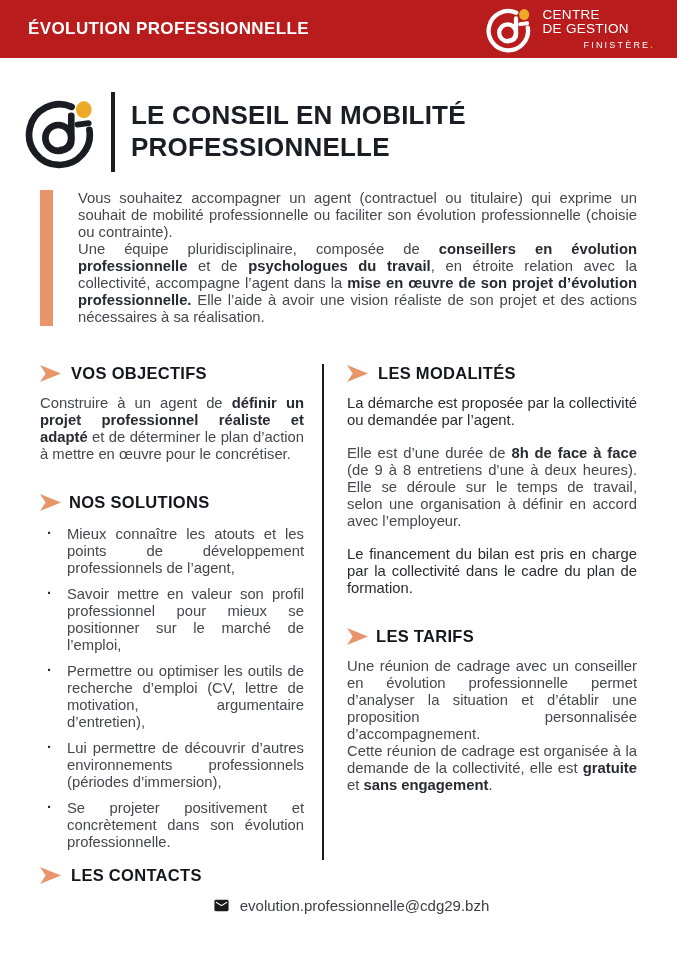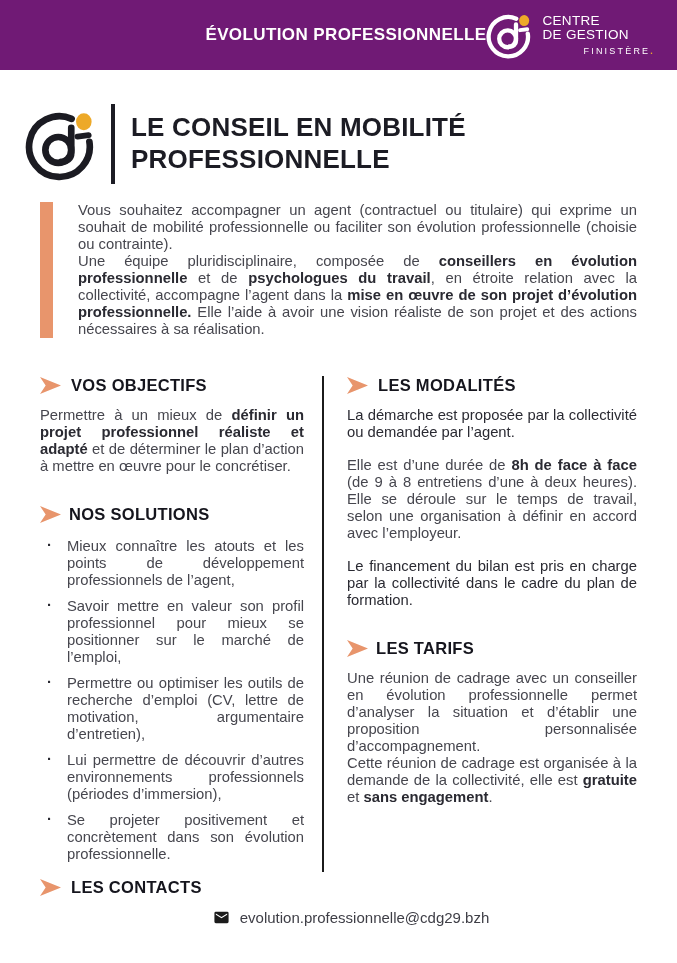--- a/index.html
+++ b/index.html
@@ -9,25 +9,25 @@
     background:#ffffff;
     font-family:"Liberation Sans","DejaVu Sans",sans-serif;
     color:#44444c;
     display:flex;
     flex-direction:column;
     overflow:hidden;
   }
 
   
   .topbar {
-    background:#701a75;
-    height:70px;
-    display:flex;
-    align-items:center;
-    justify-content:flex-end;
+    background:#b91c1c;
+    height:58px;
+    display:flex;
+    align-items:center;
+    justify-content:space-between;
     padding:0 22px 0 28px;
     flex:0 0 auto;
   }
   .topbar-title {
     color:#ffffff;
     font-size:17px;
     font-weight:700;
     letter-spacing:.4px;
   }
 
@@ -189,21 +189,21 @@
   <p><span>Une équipe pluridisciplinaire, composée de </span><b>conseillers en évolution professionnelle</b><span> et de </span><b>psychologues du travail</b><span>, en étroite relation avec la collectivité, accompagne l’agent dans la </span><b>mise en œuvre de son projet d’évolution professionnelle.</b><span> Elle l’aide à avoir une vision réaliste de son projet et des actions nécessaires à sa réalisation.</span></p>
 </section>
 
 <section class="columns">
 
   <div class="col-left">
     <div class="sec-head">
       <span class="chev"></span>
       <span class="sec-title">VOS OBJECTIFS</span>
     </div>
-    <p class="body-p"><span>Permettre à un mieux de </span><b>définir un projet professionnel réaliste et adapté</b><span> et de déterminer le plan d’action à mettre en œuvre pour le concrétiser.</span></p>
+    <p class="body-p"><span>Construire à un agent de </span><b>définir un projet professionnel réaliste et adapté</b><span> et de déterminer le plan d’action à mettre en œuvre pour le concrétiser.</span></p>
 
     <div class="sec-head mt30">
       <span class="chev"></span>
       <span class="sec-title">NOS SOLUTIONS</span>
     </div>
     <ul class="bullets">
         <li>Mieux connaître les atouts et les points de développement professionnels de l’agent,</li>
         <li>Savoir mettre en valeur son profil professionnel pour mieux se positionner sur le marché de l’emploi,</li>
         <li>Permettre ou optimiser les outils de recherche d’emploi (CV, lettre de motivation, argumentaire d’entretien),</li>
         <li>Lui permettre de découvrir d’autres environnements professionnels (périodes d’immersion),</li>

